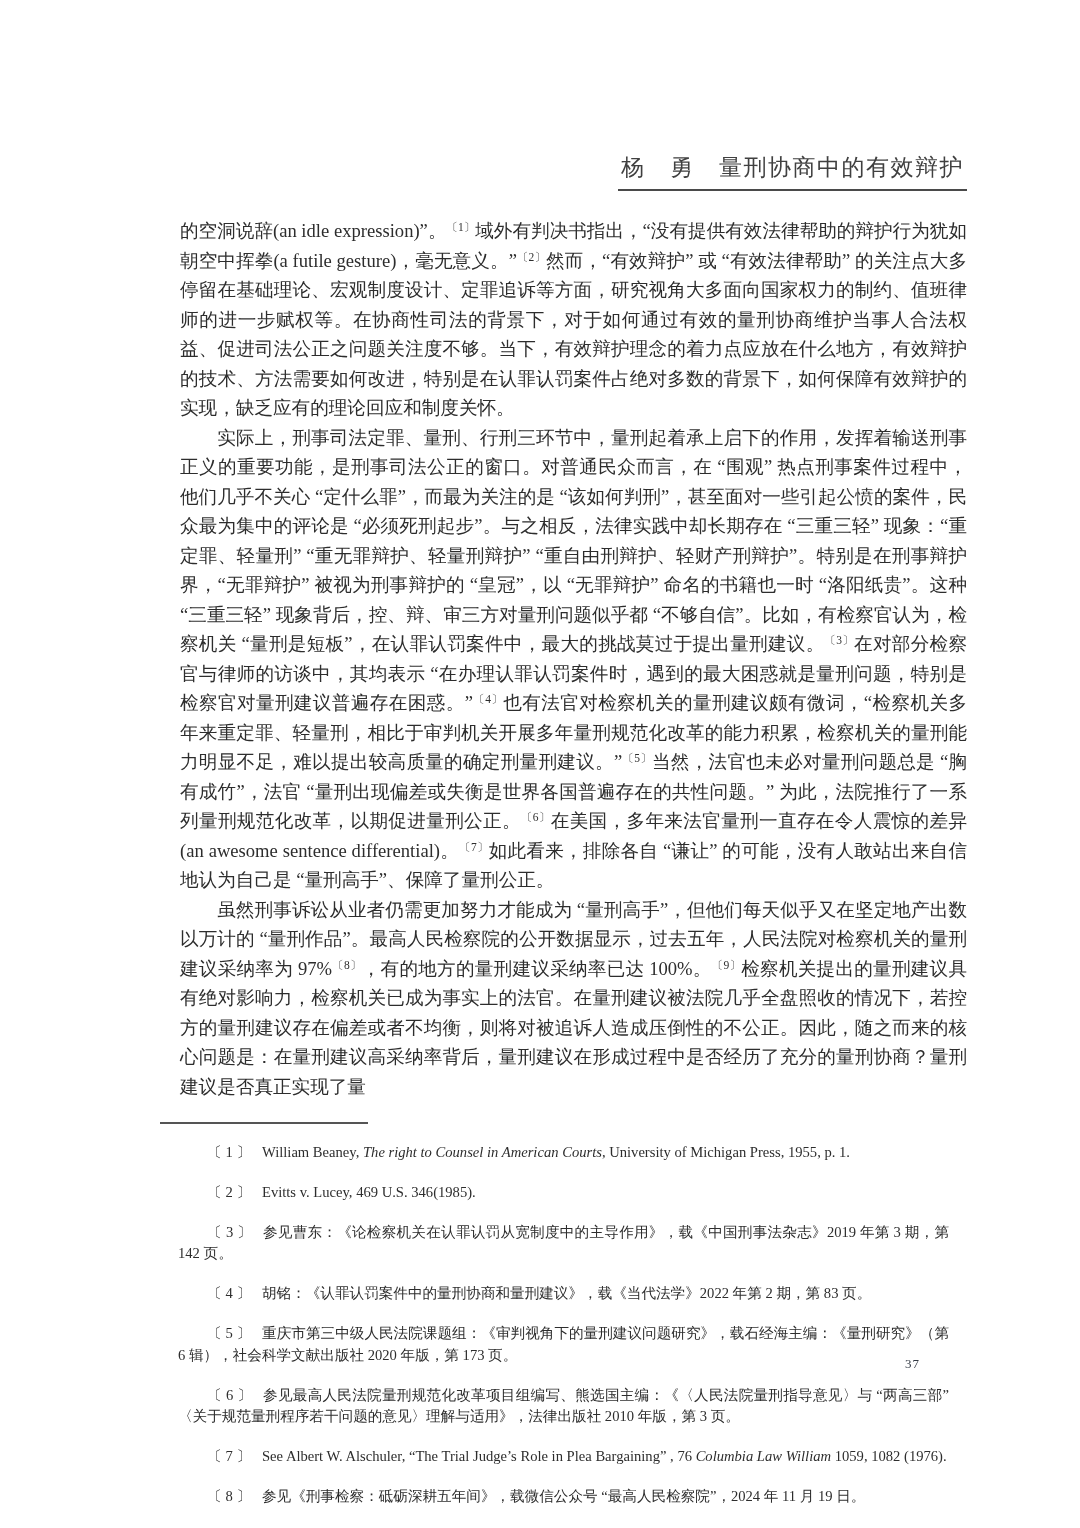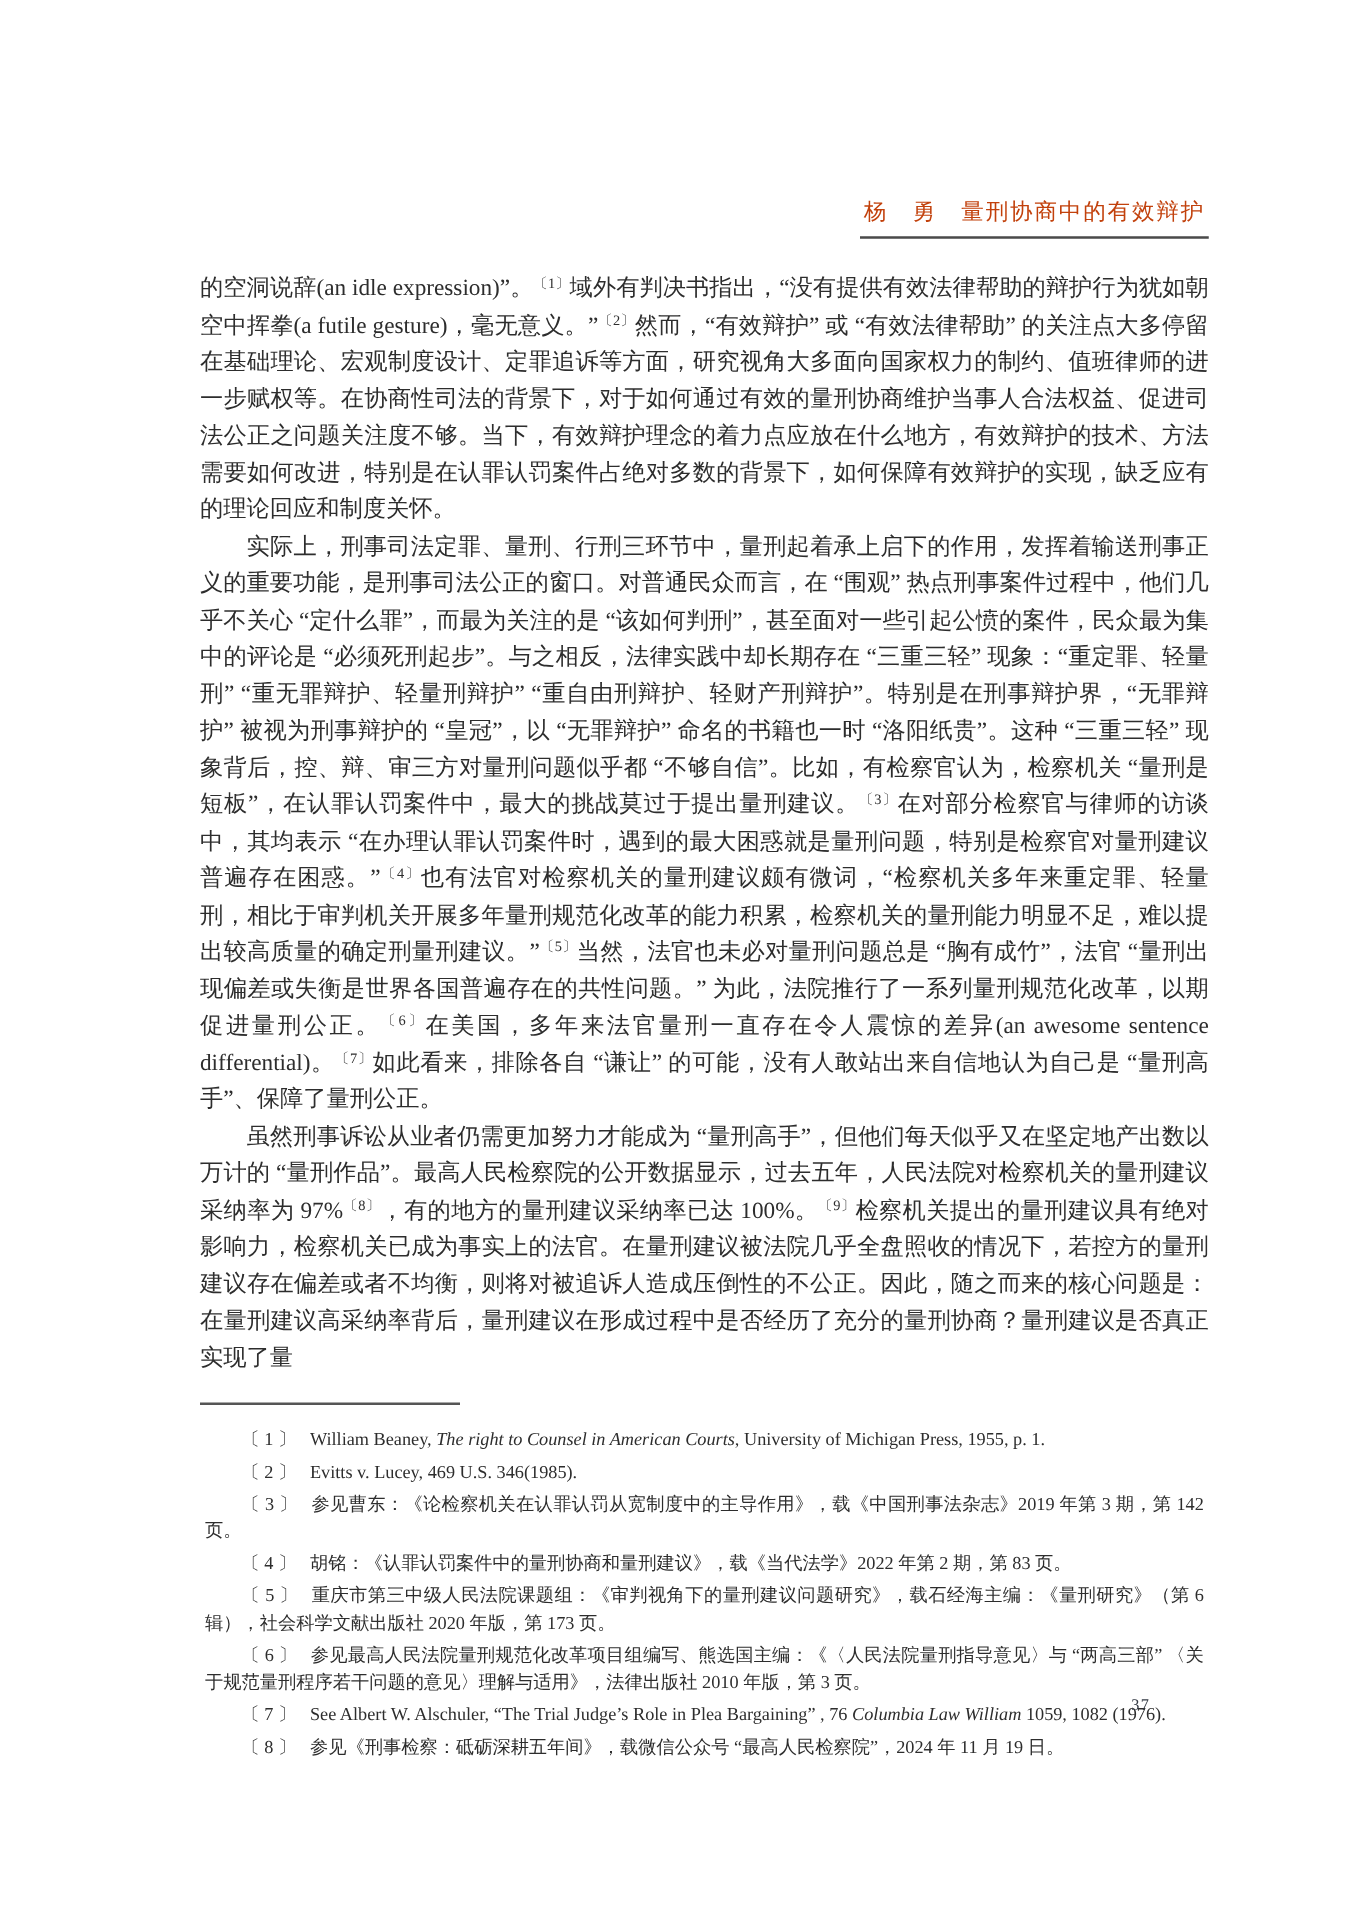--- a/index.html
+++ b/index.html
@@ -10,50 +10,52 @@
     background: #ffffff;
     box-sizing: border-box;
     padding: 158px 113px 0 160px;
     font-family: "Liberation Serif", "DejaVu Serif", serif;
     color: #2d2d2d;
     overflow: hidden;
   }
   .header { text-align: right; }
   .header-title {
     display: inline-block;
-    font-size: 18px;
+    font-size: 23px;
     line-height: 22px;
     letter-spacing: 1.5px;
-    color: #c2410c;
+    color: #404040;
     padding: 0 3px 9px 3px;
     border-bottom: 2px solid #4a4a4a;
+    font-family: Liberation Mono, monospace;
   }
   .body-text {
     margin-top: 25px;
     font-size: 18.6px;
     line-height: 29.5px;
     text-align: justify;
+    margin-left: 20px;
   }
   .para { margin: 0; }
   .para.indent { text-indent: 2em; }
   sup.fnref {
     font-size: 11.5px;
     line-height: 0;
     vertical-align: 6px;
     letter-spacing: 0;
   }
   .footnotes { margin-top: 21px; }
   .fn-sep {
     width: 208px;
     border: none;
     border-top: 2px solid #555555;
     margin: 0 0 18px 0;
   }
   .footnote {
-    margin: 4px;
+    margin: 18px;
     font-size: 14.6px;
     line-height: 21.8px;
     text-align: justify;
     text-indent: 2em;
   }
   .fn-label { margin-right: 11px; }
   .footnote i, .body-text i { font-style: italic; }
   .page-number {
     position: absolute;
     left: 905px;

